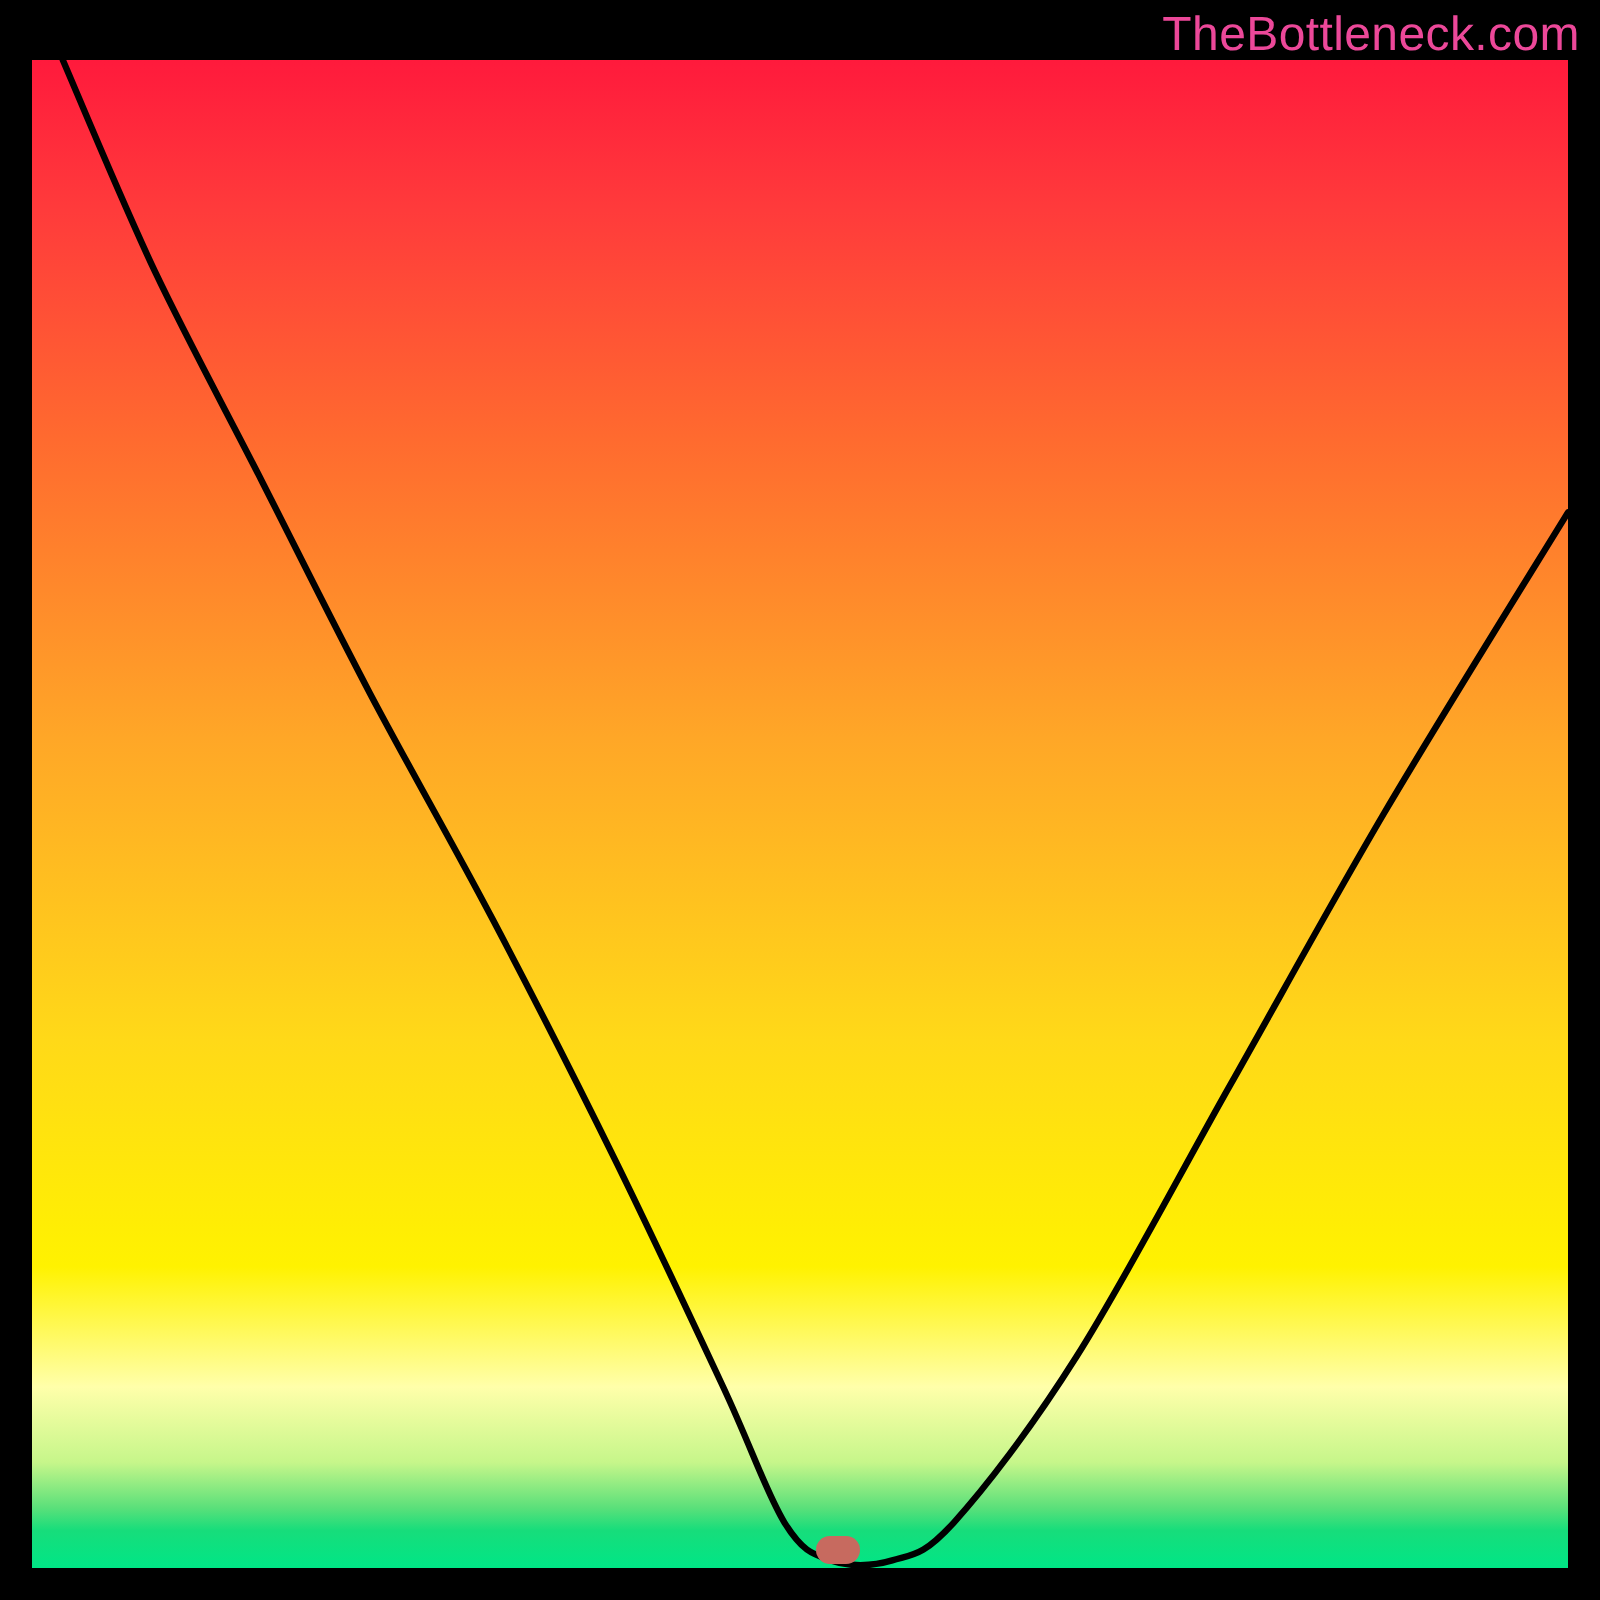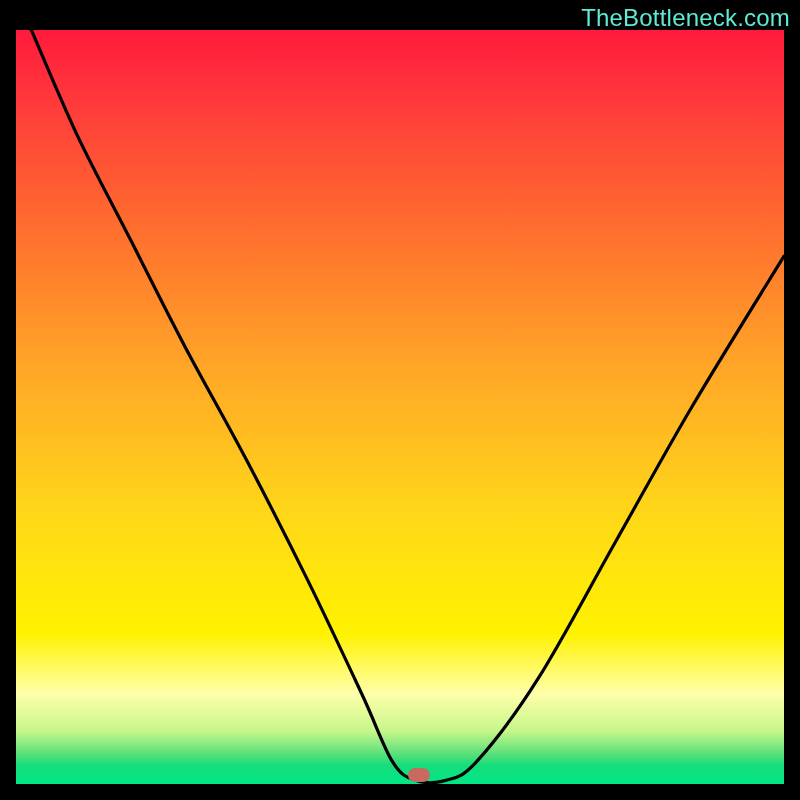--- a/index.html
+++ b/index.html
@@ -52,21 +52,21 @@
     width: 22px;
     height: 14px;
     border-radius: 7px;
     background: #c76a5f;
     transform: translate(-50%, -50%);
   }
   .watermark {
     position: absolute;
     top: 4px;
     right: 10px;
-    color: #5eead4;
+    color: #ec4899;
     font-size: 24px;
     font-weight: 500;
     letter-spacing: 0.2px;
   }
 </style>
 </head>
 <body>
 
 <div class="watermark">TheBottleneck.com</div>
 

